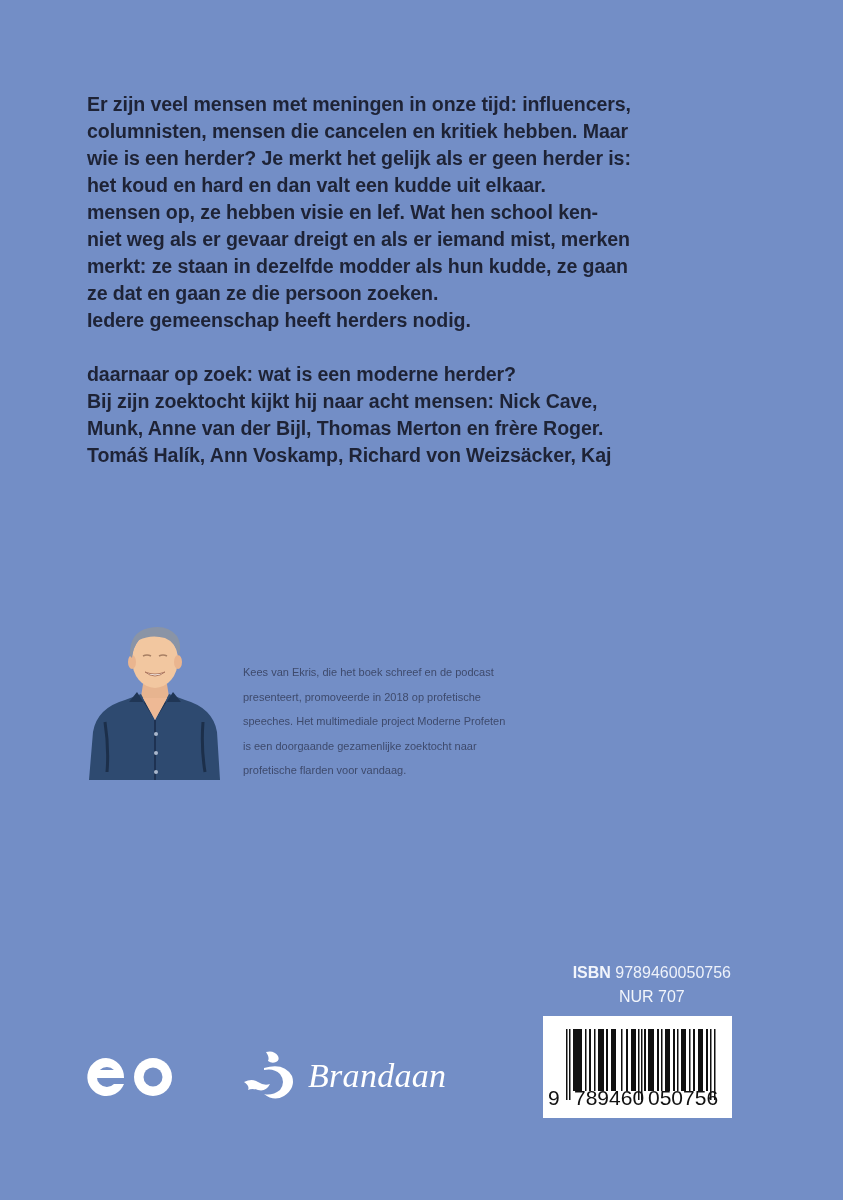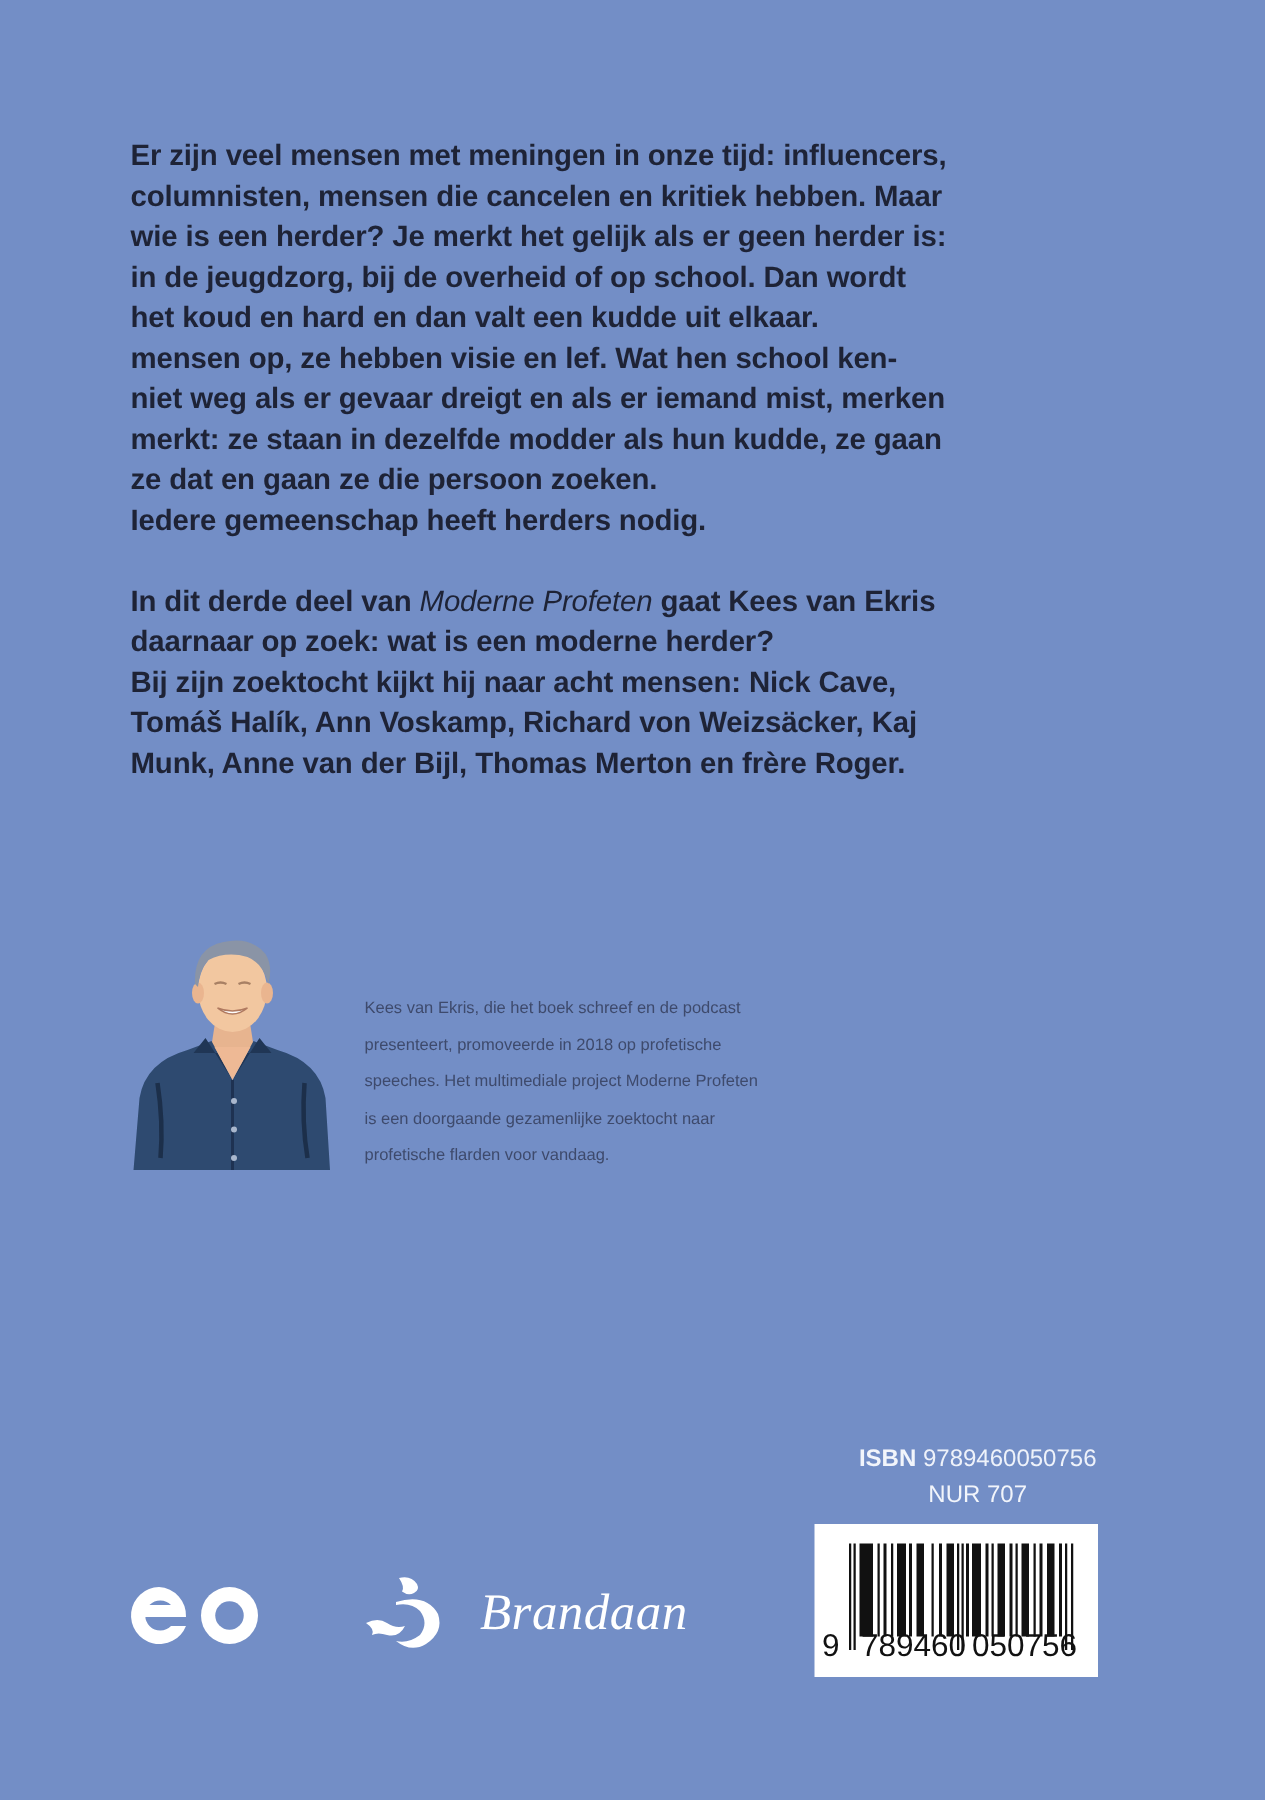--- a/index.html
+++ b/index.html
@@ -99,51 +99,49 @@
       top: 1046px;
       height: 60px;
       display: flex;
       align-items: center;
     }
     .brandaan-text {
       font-family: "Liberation Serif", "DejaVu Serif", serif;
       font-style: italic;
       font-size: 34px;
       color: #ffffff;
-      margin-left: 20px;
+      margin-left: 8px;
       letter-spacing: 0.3px;
     }
   </style>
 </head>
 <body>
 
 <div class="cover">
 
   <div class="blurb">
     <p class="line">Er zijn veel mensen met meningen in onze tijd: influencers,</p>
     <p class="line">columnisten, mensen die cancelen en kritiek hebben. Maar</p>
     <p class="line">wie is een herder? Je merkt het gelijk als er geen herder is:</p>
-    <p class="line">in de jeugdzorg, bij de overheid of op school. Dan wordt</p>
     <p class="line">het koud en hard en dan valt een kudde uit elkaar.</p>
 
     <p class="line">mensen op, ze hebben visie en lef. Wat hen school ken-</p>
     <p class="line">niet weg als er gevaar dreigt en als er iemand mist, merken</p>
     <p class="line">merkt: ze staan in dezelfde modder als hun kudde, ze gaan</p>
     <p class="line">ze dat en gaan ze die persoon zoeken.</p>
 
     <p class="line">Iedere gemeenschap heeft herders nodig.</p>
 
     <div class="gap"></div>
 
-    <p class="line"><span>In dit derde deel van </span><span class="itl">Moderne Profeten</span><span> gaat Kees van Ekris</span></p>
     <p class="line">daarnaar op zoek: wat is een moderne herder?</p>
 
     <p class="line">Bij zijn zoektocht kijkt hij naar acht mensen: Nick Cave,</p>
+    <p class="line">Munk, Anne van der Bijl, Thomas Merton en frère Roger.</p>
     <p class="line">Tomáš Halík, Ann Voskamp, Richard von Weizsäcker, Kaj</p>
-    <p class="line">Munk, Anne van der Bijl, Thomas Merton en frère Roger.</p>
   </div>
 
   <div class="author">
     <svg width="140" height="160" viewBox="0 0 140 160">
 
       <path d="M58 62 L82 62 L86 88 L54 88 Z" fill="#e7b48f"></path>
 
       <path d="M4 158 L8 110 Q12 86 40 78 L56 72 L70 98 L84 72 L100 78 Q128 86 132 110 L135 158 Z" fill="#2e4a70"></path>
 
       <path d="M20 100 Q24 126 22 150" stroke="#1c2f4a" stroke-width="3" fill="none"></path>

